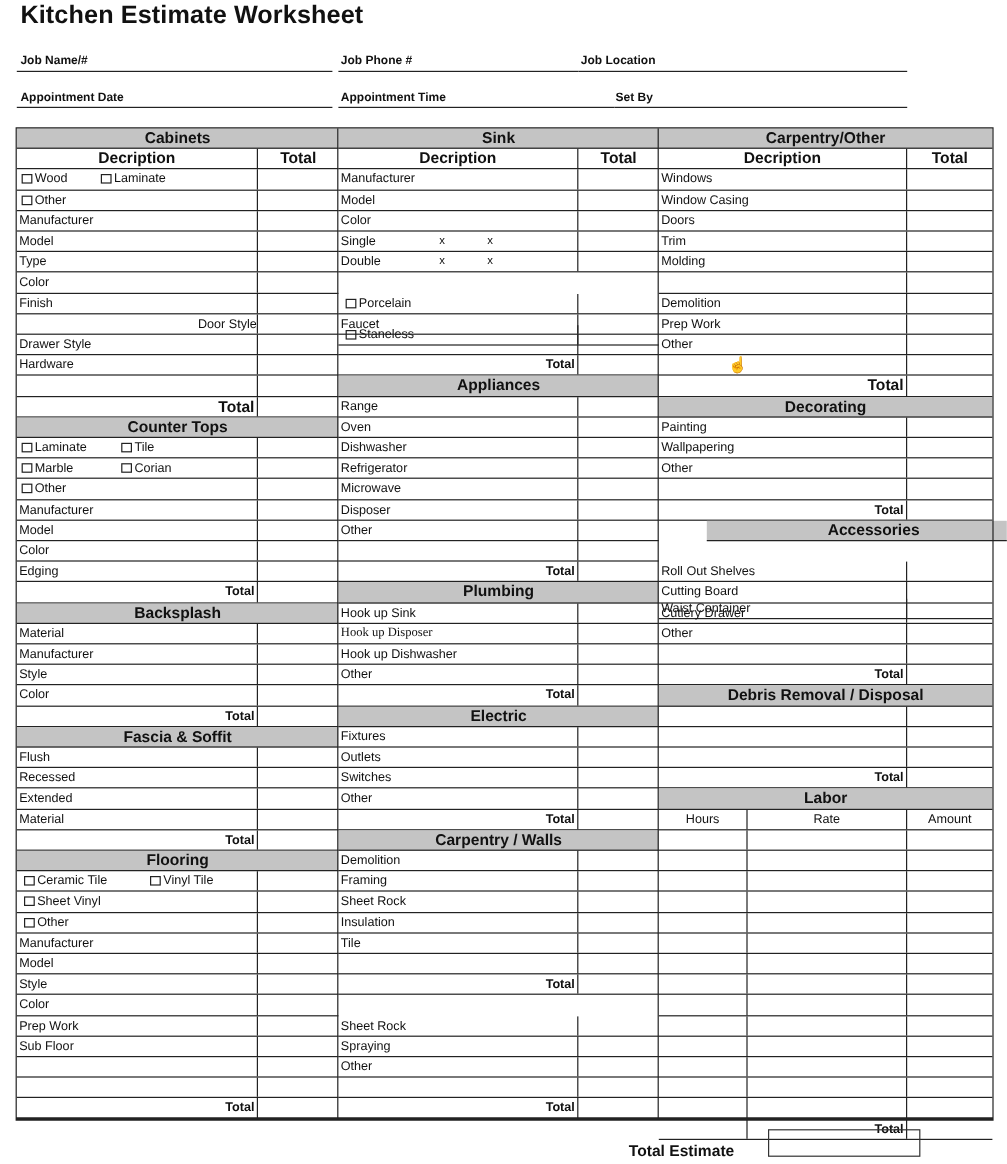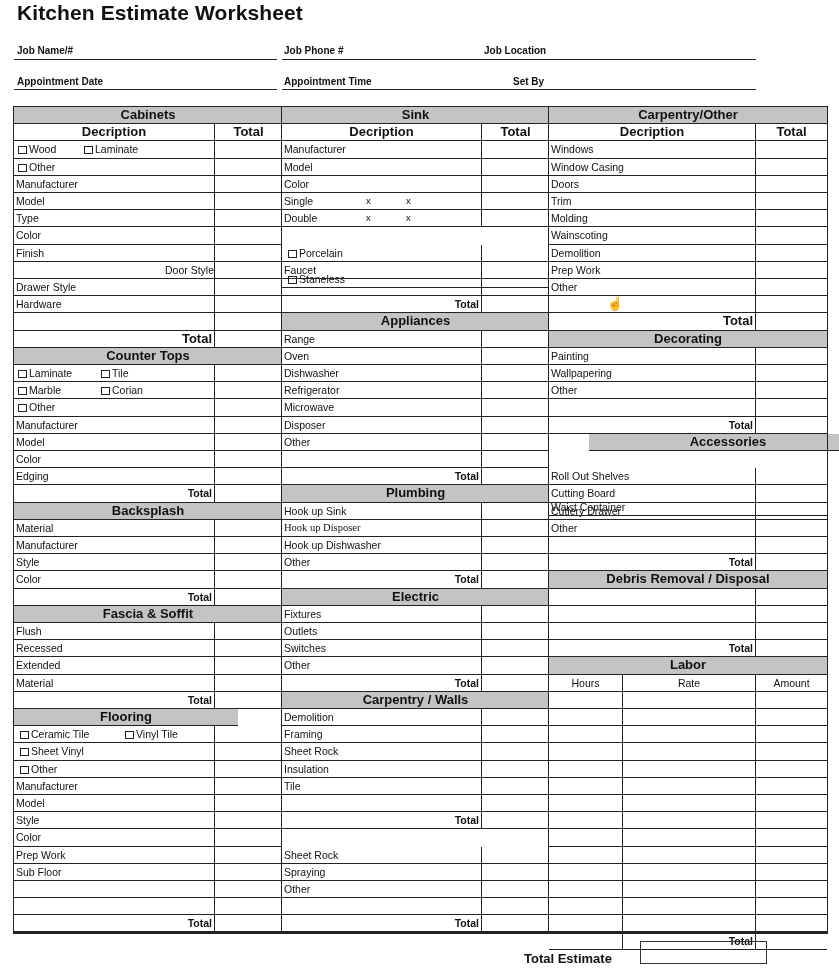--- a/index.html
+++ b/index.html
@@ -184,21 +184,21 @@
       <div class="tot" style="left: 200px; width: 68px;"></div>
     </div>
     <div class="row " style="left: 0px; width: 268px; top: 567.6px;">
       <div class="desc" style="width: 200px;">Material</div>
       <div class="tot" style="left: 200px; width: 68px;"></div>
     </div>
     <div class="row total" style="left: 0px; width: 268px; top: 584.8px;">
       <div class="desc" style="width: 200px;">Total</div>
       <div class="tot" style="left: 200px; width: 68px;"></div>
     </div>
-    <div class="row head" style="left: 0px; width: 224px; top: 602px;">Flooring</div>
+    <div class="row head" style="left: 0px; width: 268px; top: 602px;">Flooring</div>
     <div class="row " style="left: 0px; width: 268px; top: 619.2px;">
       <div class="desc" style="width: 200px;">
         <span class="opt" style="position: absolute; left: 6px;"><span class="cb"></span><span>Ceramic Tile</span></span>
         <span class="opt" style="position: absolute; left: 111px;"><span class="cb"></span><span>Vinyl Tile</span></span>
       </div>
       <div class="tot" style="left: 200px; width: 68px;"></div>
     </div>
     <div class="row " style="left: 0px; width: 268px; top: 636.4px;">
       <div class="desc" style="width: 200px;">
         <span class="opt" style="position: absolute; left: 6px;"><span class="cb"></span><span>Sheet Vinyl</span></span>
@@ -443,21 +443,20 @@
     </div>
     <div class="row " style="left: 535px; width: 278px; top: 86px;">
       <div class="desc" style="width: 206px;">Trim</div>
       <div class="tot" style="left: 206px; width: 72px;"></div>
     </div>
     <div class="row " style="left: 535px; width: 278px; top: 103.2px;">
       <div class="desc" style="width: 206px;">Molding</div>
       <div class="tot" style="left: 206px; width: 72px;"></div>
     </div>
     <div class="row " style="left: 535px; width: 278px; top: 120.4px;">
-      <div class="desc" style="width: 206px;">Wainscoting</div>
       <div class="tot" style="left: 206px; width: 72px;"></div>
     </div>
     <div class="row " style="left: 535px; width: 278px; top: 137.6px;">
       <div class="desc" style="width: 206px;">Demolition</div>
       <div class="tot" style="left: 206px; width: 72px;"></div>
     </div>
     <div class="row " style="left: 535px; width: 278px; top: 154.8px;">
       <div class="desc" style="width: 206px;">Prep Work</div>
       <div class="tot" style="left: 206px; width: 72px;"></div>
     </div>

